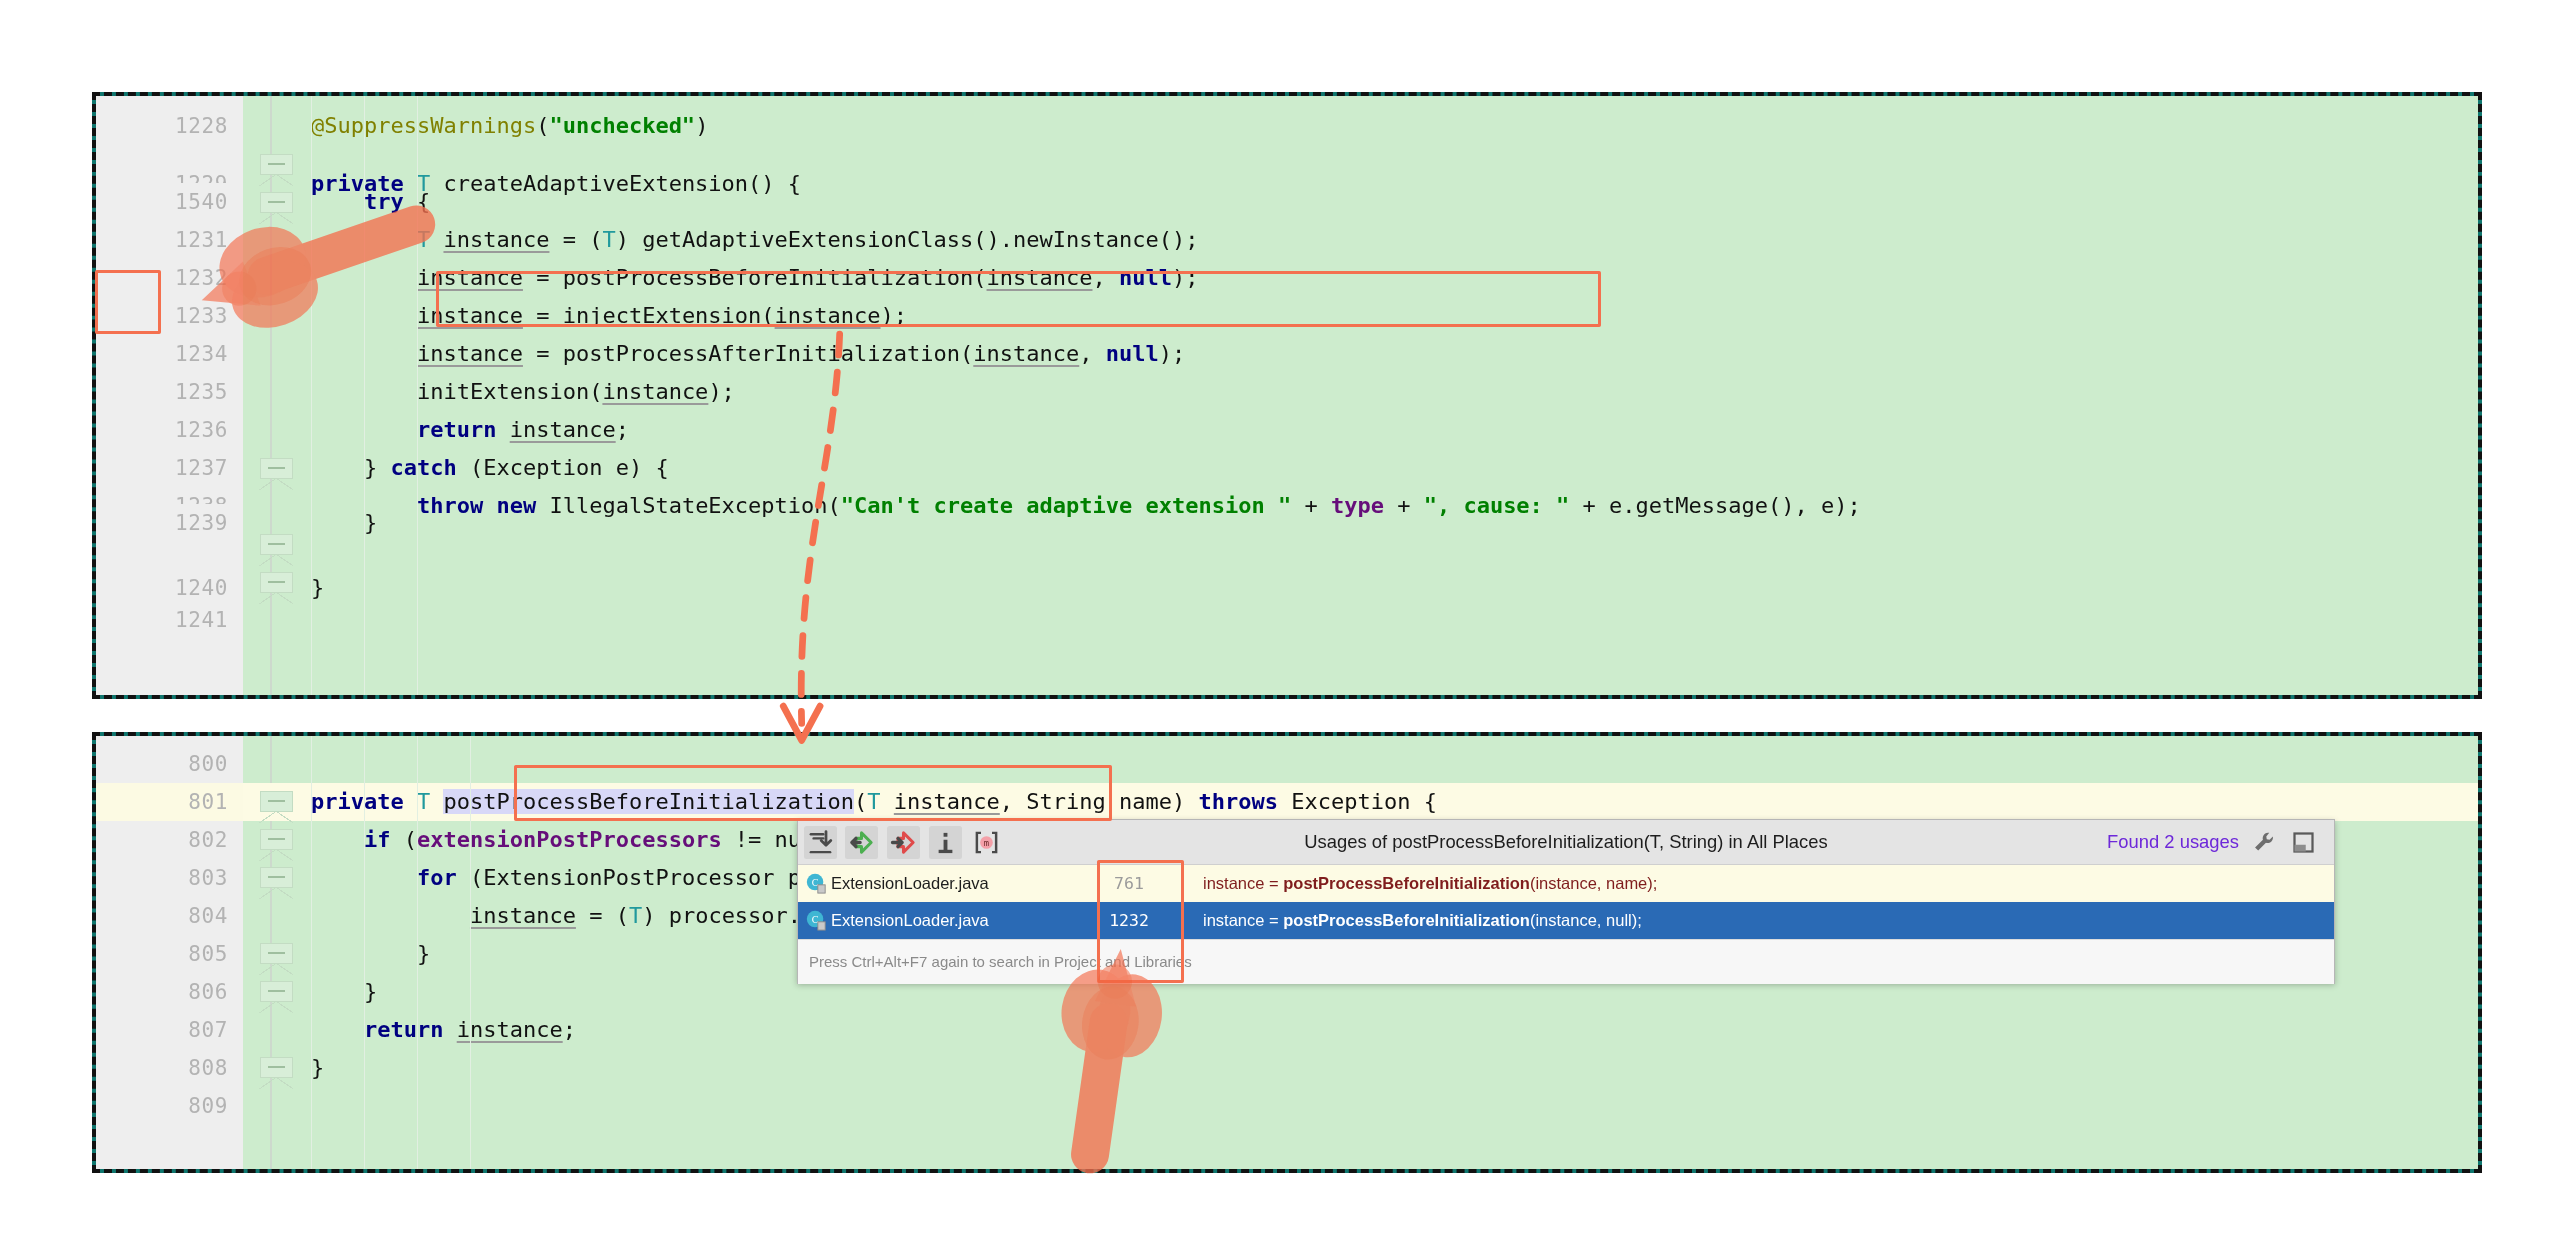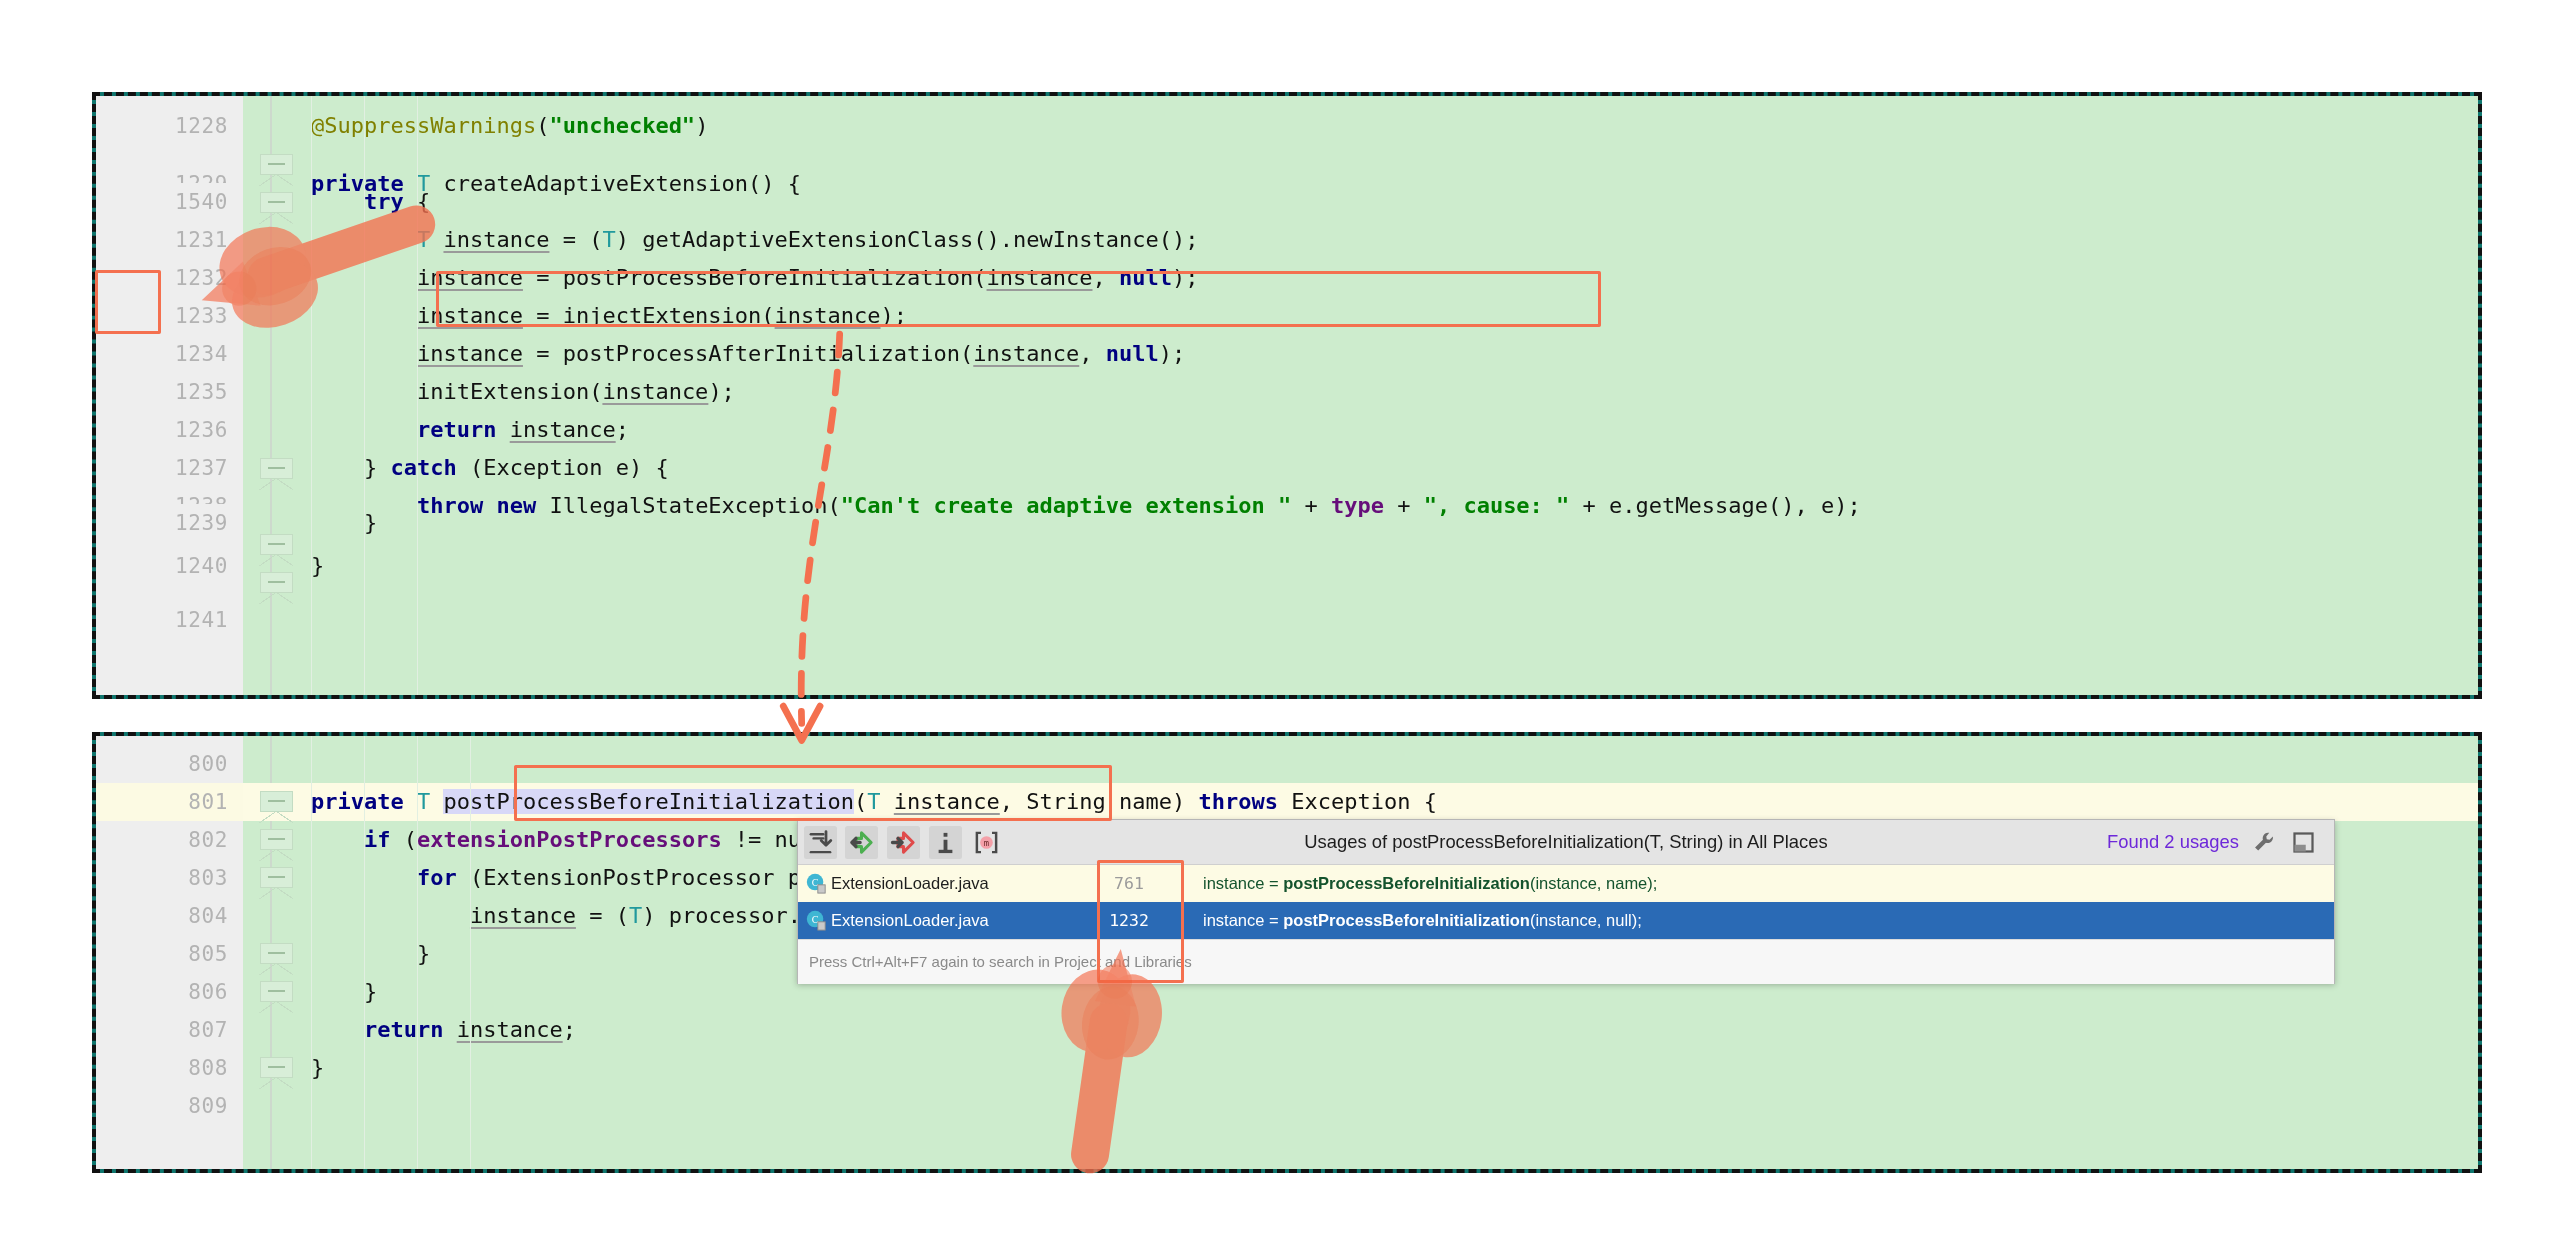--- a/index.html
+++ b/index.html
@@ -117,21 +117,21 @@
 
   .urow{position:relative;height:37px;}
   .urow.a{background:#fdfbe4;}
   .urow.b{background:#2a6ab5;}
   .ucell{position:absolute;top:0;height:37px;line-height:37px;font-size:16.5px;white-space:nowrap;}
   .ufile{left:33px;color:#1d1d1d;}
   .urow.b .ufile{color:#ffffff;}
   .uline{left:294px;width:74px;text-align:center;color:#9b9b9b;
          font-family:"DejaVu Sans Mono","Liberation Mono",monospace;}
   .urow.b .uline{color:#ffffff;}
-  .utext{left:405px;color:#14532d;}
+  .utext{left:405px;color:#7f1d1d;}
   .urow.b .utext{color:#ffffff;}
   .utext b{font-weight:bold;}
   .uicon{position:absolute;left:7.4px;top:7.4px;width:22px;height:22px;}
   .pop-hint{
     position:relative;height:44px;background:#f7f7f7;border-top:0.6px solid #dcdcdc;
   }
   .pop-hint span{
     position:absolute;left:11px;top:0;height:44px;line-height:44px;font-size:15px;color:#8a8a8a;
   }
 </style>
@@ -223,21 +223,21 @@
         </div>
         <div class="row" style="top: 408px; padding-left: 12px;">
           <div class="gbg"></div>
           <div class="cbg"></div>
           <div class="ln">1239</div>
           <div class="code"><span>    }</span></div>
         </div>
         <div class="fold" style="top: 438px;">
           <i></i>
         </div>
-        <div class="row" style="top: 451px; padding-left: 27px;">
+        <div class="row" style="top: 473px; padding-left: 27px;">
           <div class="gbg"></div>
           <div class="cbg"></div>
           <div class="ln">1240</div>
           <div class="code"><span>}</span></div>
         </div>
         <div class="fold" style="top: 476px;">
           <i></i>
         </div>
         <div class="row" style="top: 505px;">
           <div class="gbg"></div>

